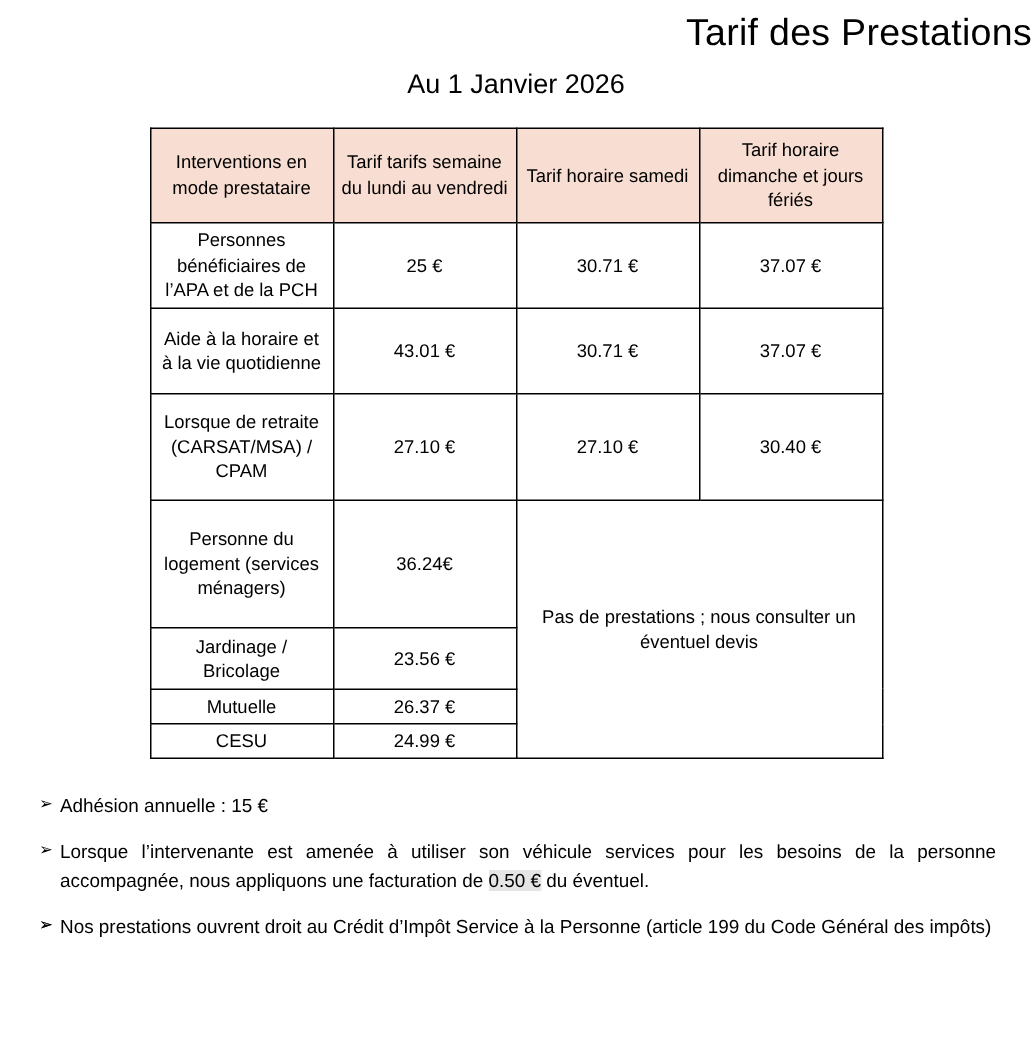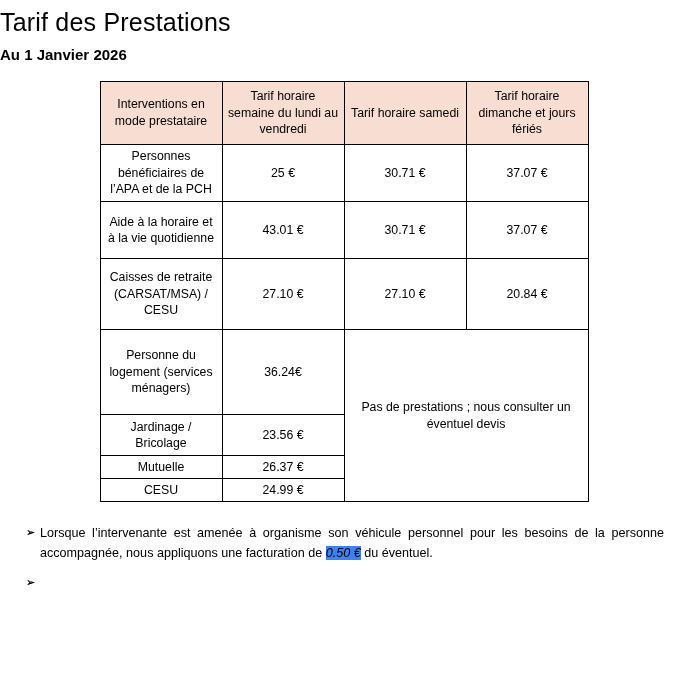--- a/index.html
+++ b/index.html
@@ -15,31 +15,30 @@
     overflow: hidden;
   }
   .page {
     width: 688px;
     height: 696px;
     position: relative;
     box-sizing: border-box;
     padding: 0;
   }
   .title {
-    text-align: left;
+    text-align: right;
     font-size: 25px;
     font-weight: normal;
     margin: 8px 0 0 0;
     letter-spacing: 0.2px;
   }
   .subtitle {
-    text-align: left;
-    font-size: 15px;
+    text-align: center;
+    font-size: 18px;
     margin-top: 9px;
-    font-weight: bold;
   }
   table.tarifs {
     border-collapse: collapse;
     margin: 18px auto 0 auto;
     width: 488px;
     table-layout: fixed;
   }
   table.tarifs td {
     border: 1px solid #000000;
     font-size: 12.3px;
@@ -70,66 +69,65 @@
     padding-left: 14px;
     position: relative;
   }
   .note .arrow {
     position: absolute;
     left: 0;
     top: 0;
     font-size: 11px;
   }
   .hl {
-    background: #3b82f6;
-    font-style: italic;
+    background: #e5e5e5;
   }
 </style>
 </head>
 <body>
 
 <div class="page">
 
   <h1 class="title">Tarif des Prestations</h1>
   <div class="subtitle">Au 1 Janvier 2026</div>
 
   <table class="tarifs">
     <colgroup>
       <col class="col1">
         <col class="col2">
         <col class="col3">
         <col class="col4">
     </colgroup>
     <tbody>
       <tr>
         <td class="head">Interventions en mode prestataire</td>
-        <td class="head">Tarif horaire semaine du lundi au vendredi</td>
+        <td class="head">Tarif tarifs semaine du lundi au vendredi</td>
         <td class="head">Tarif horaire samedi</td>
         <td class="head">Tarif horaire dimanche et jours fériés</td>
       </tr>
 
       <tr>
         <td class="r-tall">Personnes bénéficiaires de l’APA et de la PCH</td>
         <td class="top">25 €</td>
         <td class="top">30.71 €</td>
         <td class="top">37.07 €</td>
       </tr>
 
       <tr>
         <td class="r-tall">Aide à la horaire et à la vie quotidienne</td>
         <td class="top">43.01 €</td>
         <td class="top">30.71 €</td>
         <td class="top">37.07 €</td>
       </tr>
 
       <tr>
-        <td style="height:64px">Caisses de retraite (CARSAT/MSA) / CESU</td>
+        <td style="height:64px">Lorsque de retraite (CARSAT/MSA) / CPAM</td>
         <td class="top">27.10 €</td>
         <td class="top">27.10 €</td>
-        <td class="top">20.84 €</td>
+        <td class="top">30.40 €</td>
       </tr>
 
       <tr>
         <td style="height:78px">Personne du logement (services ménagers)</td>
         <td class="top">36.24€</td>
         <td colspan="2" rowspan="4">Pas de prestations ; nous consulter un éventuel devis</td>
       </tr>
 
       <tr>
         <td style="height:34px">Jardinage / Bricolage</td>
@@ -145,30 +143,32 @@
         <td>CESU</td>
         <td>24.99 €</td>
       </tr>
     </tbody>
   </table>
 
   <div class="notes">
 
     <div class="note">
       <span class="arrow">➢</span>
+      <span>Adhésion annuelle : 15 €</span>
     </div>
 
     <div class="note">
       <span class="arrow">➢</span>
-      <span>Lorsque l’intervenante est amenée à organisme son véhicule personnel pour les besoins de la personne accompagnée, nous appliquons une facturation de </span><span class="hl">0.50 €</span><span> du éventuel.</span>
+      <span>Lorsque l’intervenante est amenée à utiliser son véhicule services pour les besoins de la personne accompagnée, nous appliquons une facturation de </span><span class="hl">0.50 €</span><span> du éventuel.</span>
     </div>
 
     <div class="note">
       <span class="arrow">➢</span>
     </div>
 
     <div class="note">
       <span class="arrow">➢</span>
+      <span>Nos prestations ouvrent droit au Crédit d’Impôt Service à la Personne (article 199 du Code Général des impôts)</span>
     </div>
 
   </div>
 
 </div>
 
 </body></html>

